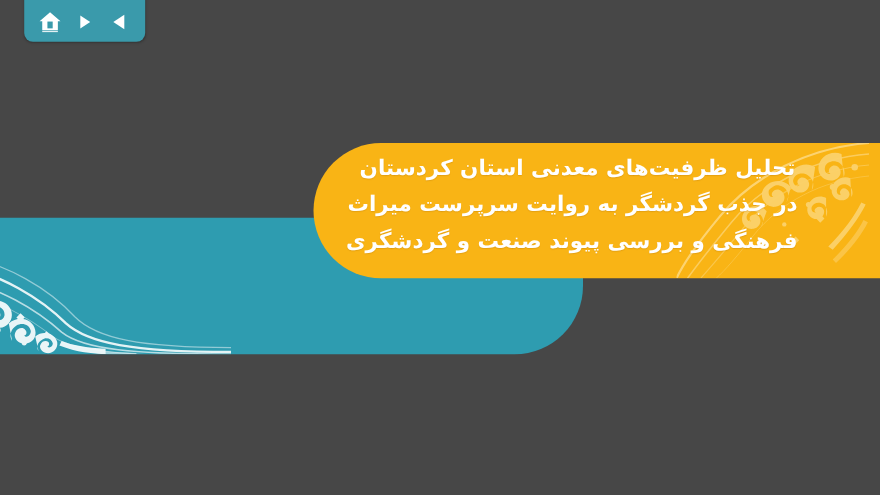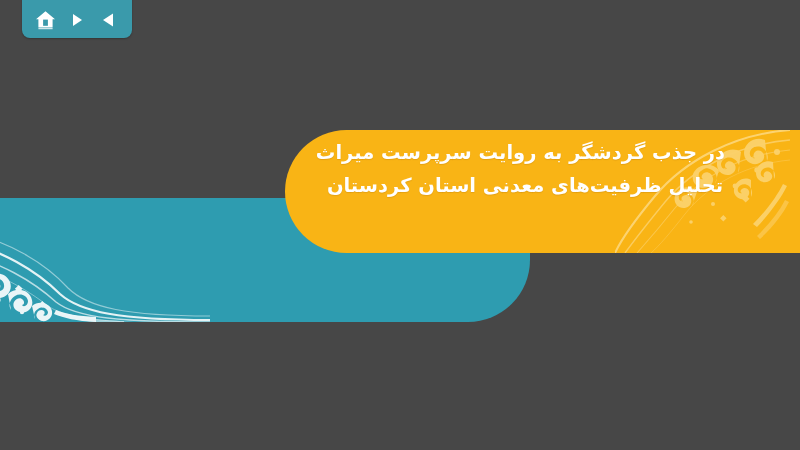--- a/index.html
+++ b/index.html
@@ -199,19 +199,20 @@
         <circle cx="76" cy="92" r="1.8"></circle>
         <rect x="150" y="44" width="6" height="6" transform="rotate(45 153 47)"></rect>
         <rect x="128" y="66" width="5.4" height="5.4" transform="rotate(45 130.7 68.7)"></rect>
         <rect x="106" y="86" width="4.6" height="4.6" transform="rotate(45 108.3 88.3)"></rect>
         <path d="M168 54 c-6 12 -16 26 -30 40 l4 3 c14 -15 24 -29 30 -41 z"></path>
         <path d="M170 70 c-6 12 -16 24 -28 36 l3 3 c13 -12 23 -25 29 -37 z" opacity="0.6"></path>
       </g>
     </svg>
 
     <div id="headline">
+      <span class="hl">تحلیل ظرفیت‌های معدنی استان کردستان</span>
       <span class="hl">در جذب گردشگر به روایت سرپرست میراث</span>
-      <span class="hl">تحلیل ظرفیت‌های معدنی استان کردستان</span>
+      <span class="hl">فرهنگی و بررسی پیوند صنعت و گردشگری</span>
     </div>
 
   </div>
 
 </div>
 
 </body></html>

